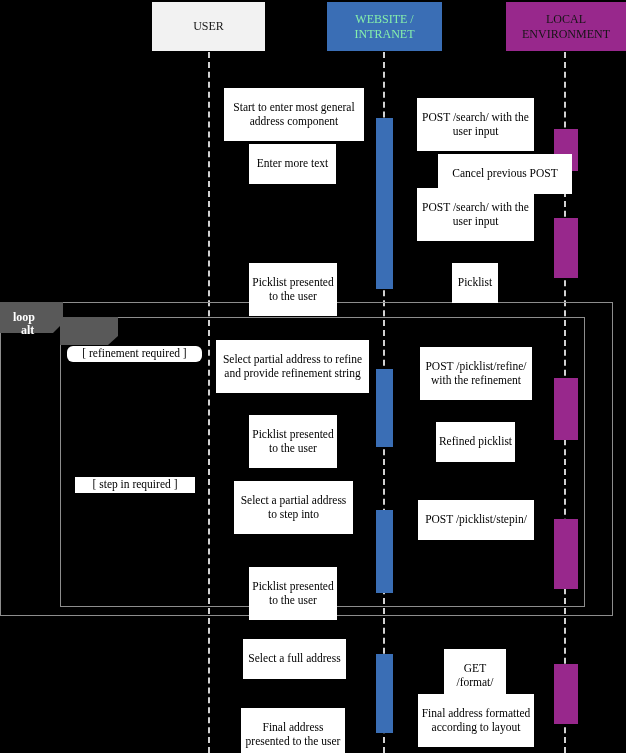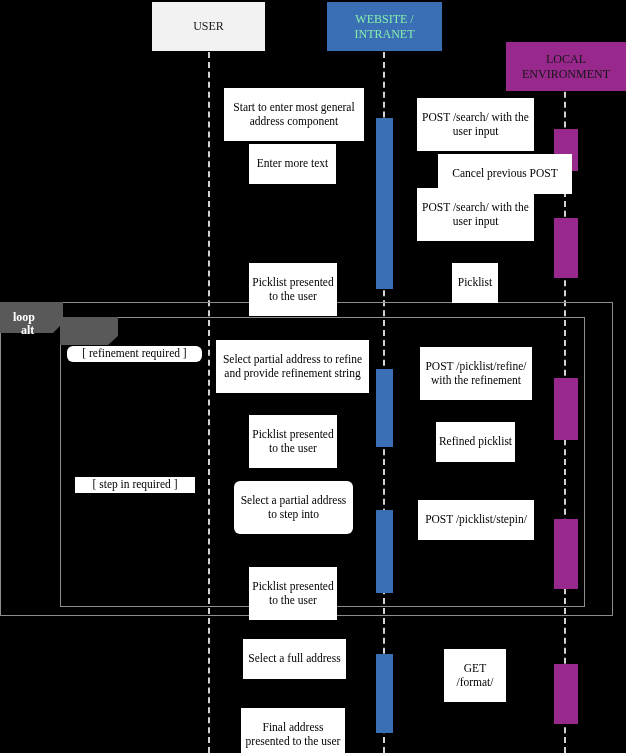--- a/index.html
+++ b/index.html
@@ -38,21 +38,21 @@
   <div class="lifeline" style="left:383px; top:52px; height:701px;"></div>
   <div class="lifeline" style="left:564px; top:52px; height:701px;"></div>
 
   <div class="actor-box" style="left:152px; top:2px; width:113px; height:49px; background:#f2f2f2; color:#1a1a1a;">
     <span>USER</span>
   </div>
   <div class="actor-box" style="left:327px; top:2px; width:115px; height:49px; background:#3a6eb5; color:#86efac;">
     <span>WEBSITE /
 INTRANET</span>
   </div>
-  <div class="actor-box" style="left:506px; top:2px; width:120px; height:49px; background:#98288c; color:#151515;margin-top:40px;">
+  <div class="actor-box" style="left:506px; top:2px; width:120px; height:49px; background:#98288c; color:#151515;">
     <span>LOCAL
 ENVIRONMENT</span>
   </div>
 
   <div class="activation" style="left:376px; top:118px; width:17px; height:171px; background:#3a6eb5;"></div>
   <div class="activation" style="left:376px; top:369px; width:17px; height:78px; background:#3a6eb5;"></div>
   <div class="activation" style="left:376px; top:510px; width:17px; height:83px; background:#3a6eb5;"></div>
   <div class="activation" style="left:376px; top:654px; width:17px; height:79px; background:#3a6eb5;"></div>
 
   <div class="activation" style="left:554px; top:129px; width:24px; height:42px; background:#98288c;"></div>
@@ -98,29 +98,31 @@
 and provide refinement string</div>
 
   <div class="msg" style="left:420px; top:347px; width:112px;">POST /picklist/refine/
 with the refinement</div>
 
   <div class="msg" style="left:249px; top:415px; width:88px;">Picklist presented
 to the user</div>
 
   <div class="msg" style="left:436px; top:422px; width:79px;">Refined picklist</div>
 
-  <div class="msg" style="left:234px; top:481px; width:119px;border-radius:6px;">Select a partial address
+  <div class="msg" style="left:234px; top:481px; width:119px;">Select a partial address
 to step into</div>
 
   <div class="msg" style="left:418px; top:500px; width:116px;">POST /picklist/stepin/</div>
 
   <div class="msg" style="left:249px; top:567px; width:88px;">Picklist presented
 to the user</div>
 
   <div class="msg" style="left:243px; top:639px; width:103px;text-align:center;">Select a full address</div>
 
   <div class="msg" style="left:444px; top:649px; width:62px;">GET /format/</div>
 
+  <div class="msg" style="left:418px; top:694px; width:116px;">Final address formatted
+according to layout</div>
 
   <div class="msg" style="left:241px; top:708px; width:104px;">Final address
 presented to the user</div>
 
 </div>
 
 </body></html>

